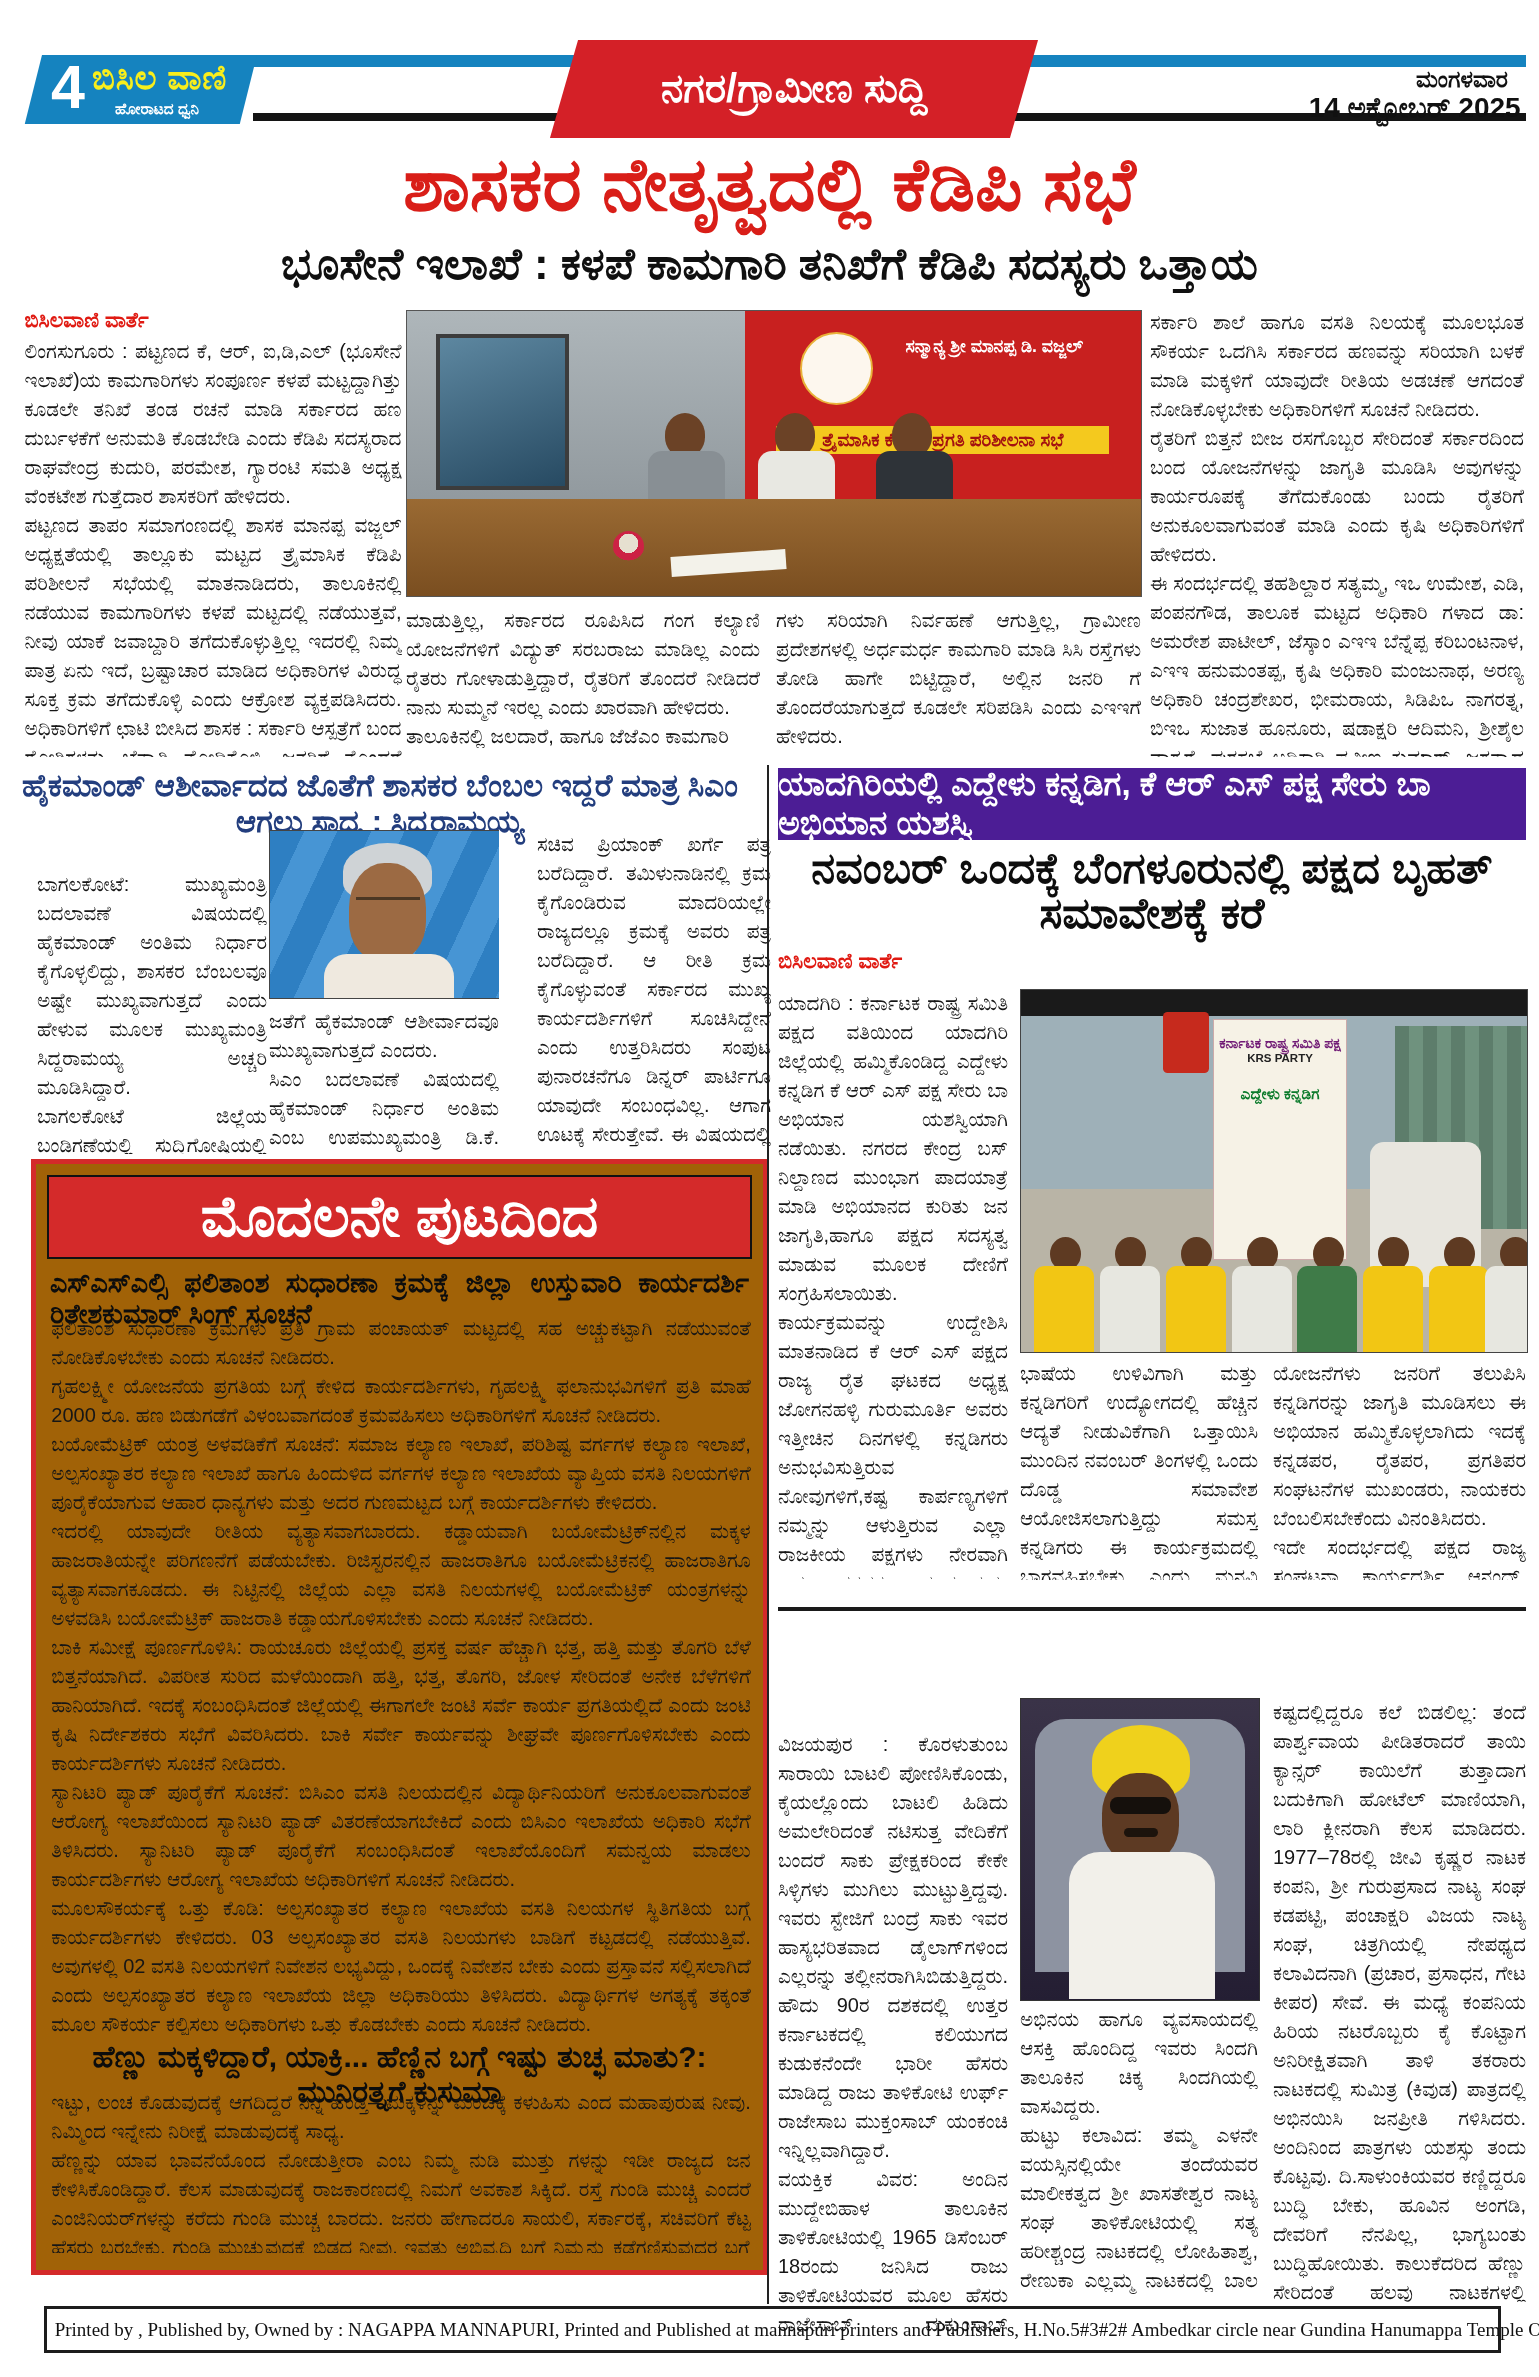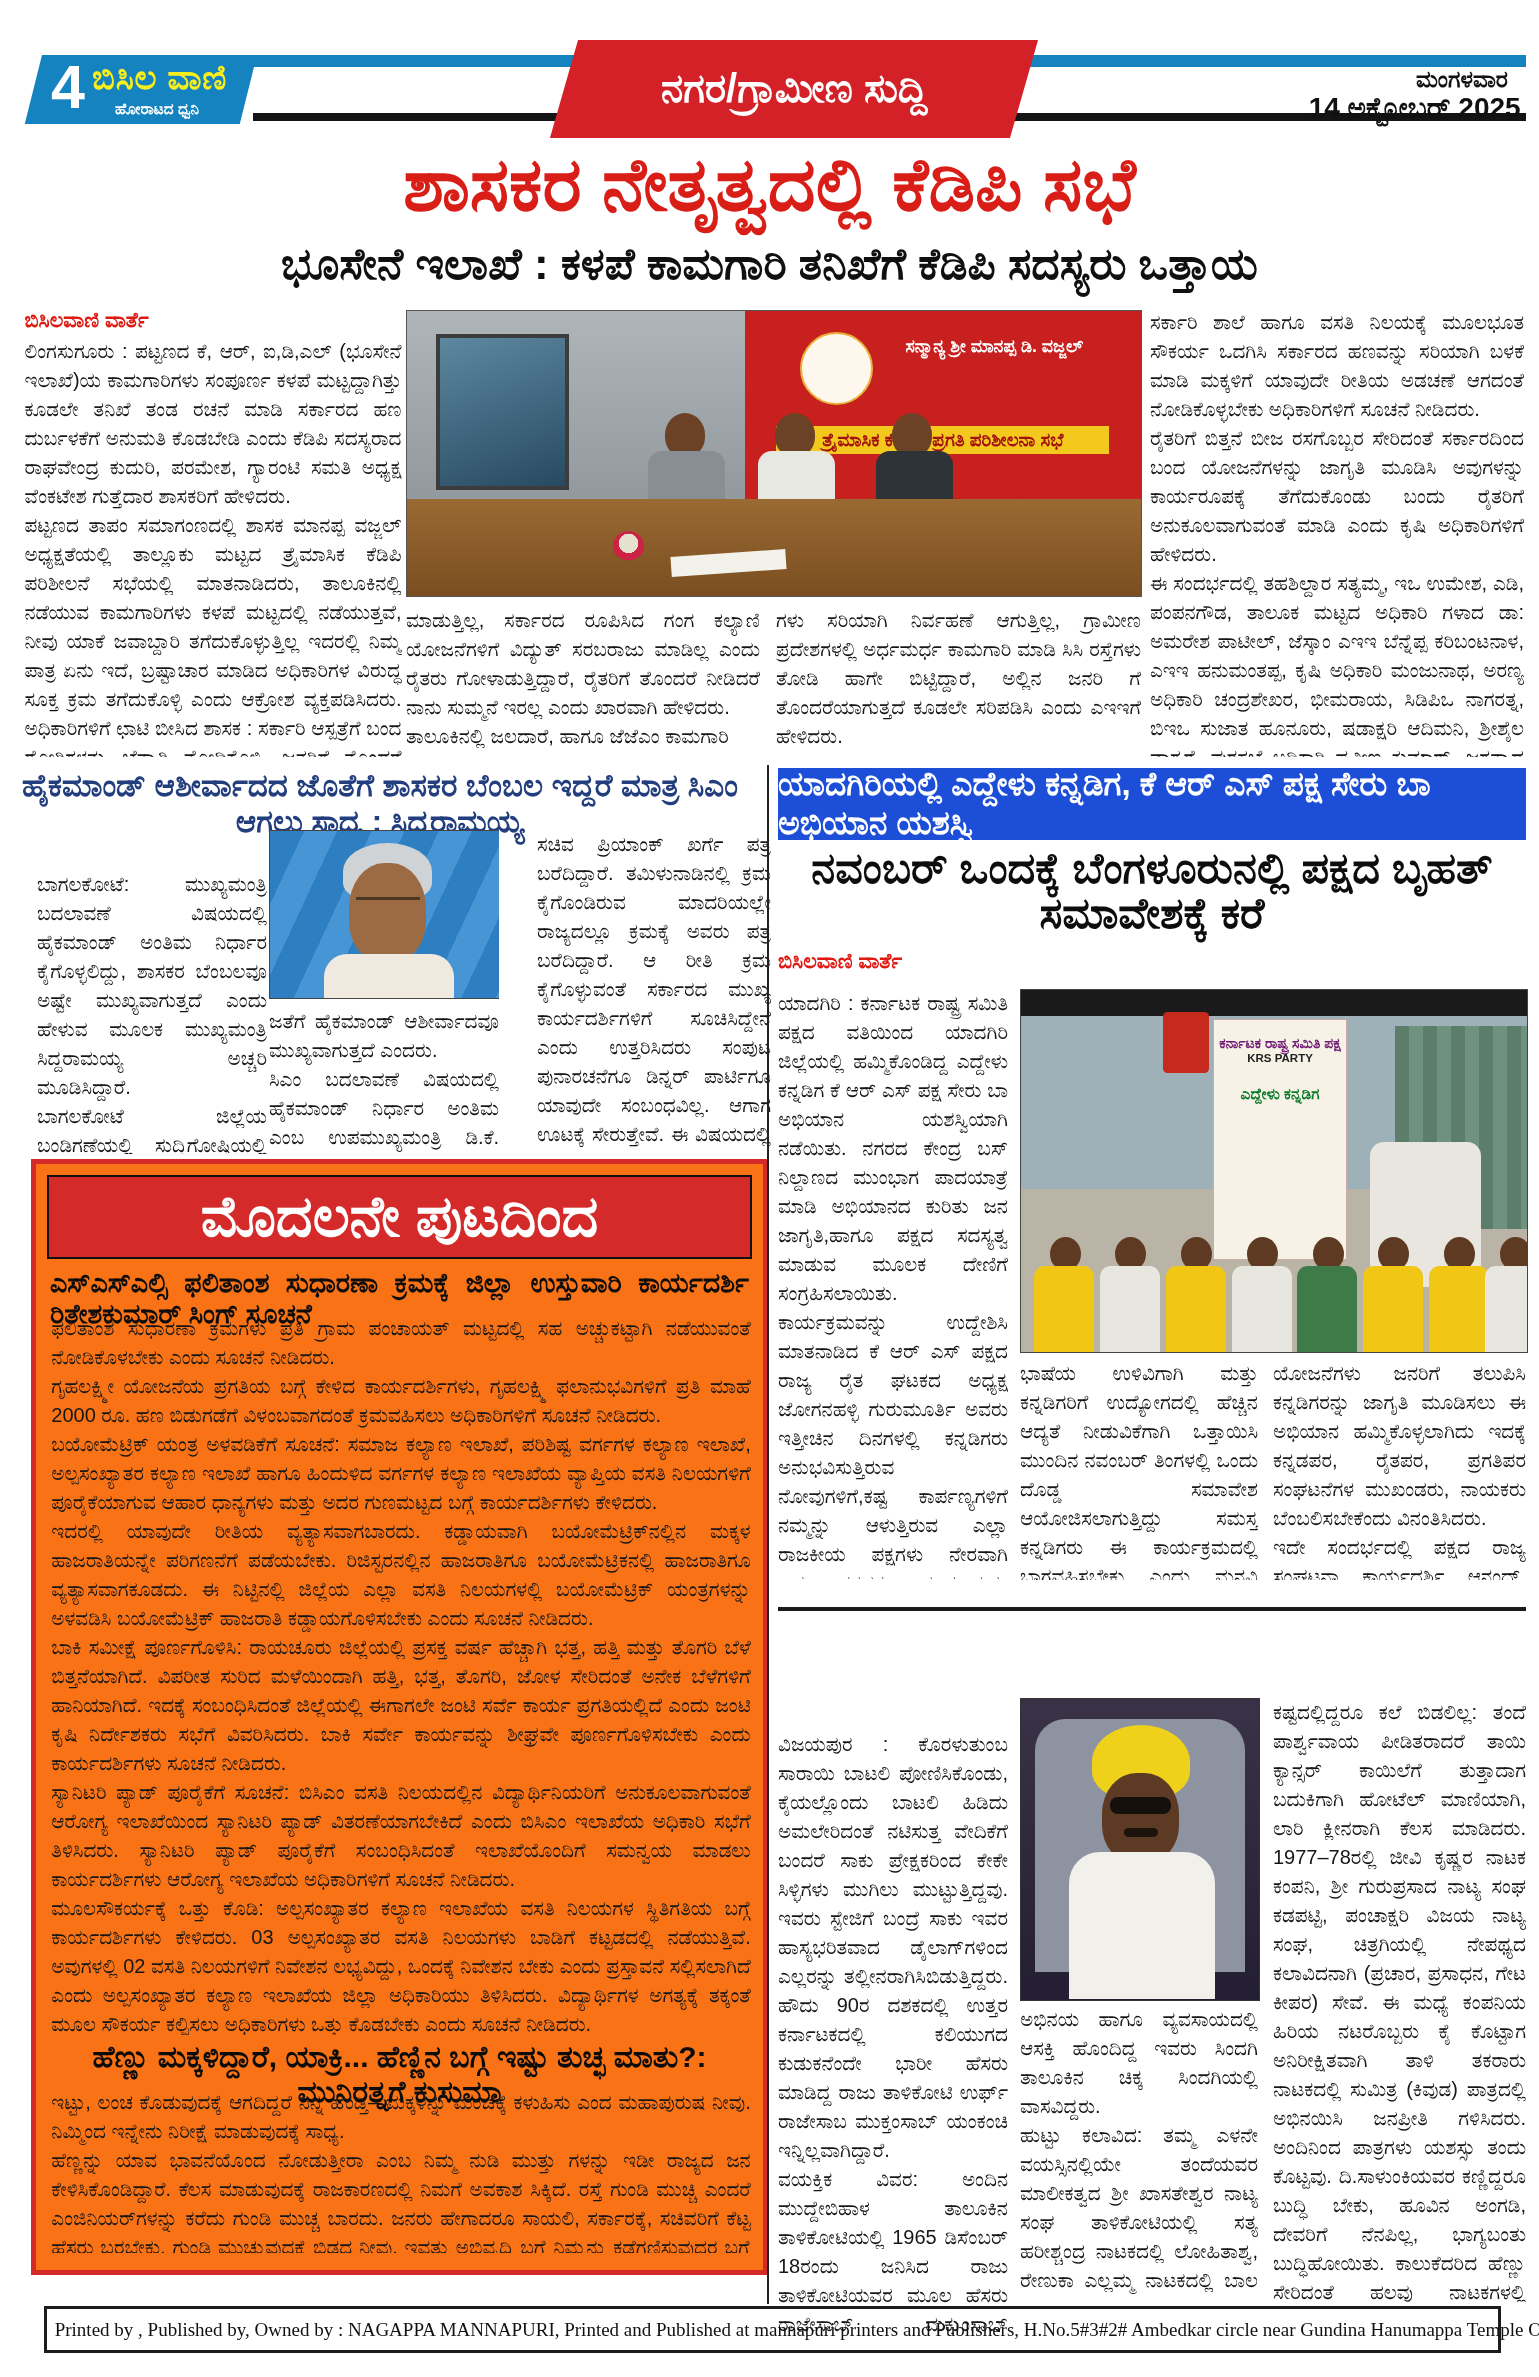--- a/index.html
+++ b/index.html
@@ -55,21 +55,21 @@
   .sid-col1{left:37px;top:870px;width:230px;height:284px;overflow:hidden;}
   .sid-col2{left:269px;top:830px;width:230px;height:326px;overflow:hidden;}
   .sid-photo{width:230px;height:167px;background:
      repeating-linear-gradient(115deg,#2e7fc2 0 31px,#4795d4 31px 61px);border:0.8px solid #444;position:relative;overflow:hidden;}
   .sid-hair{position:absolute;left:73px;top:12.3px;width:89px;height:57px;border-radius:50% 50% 30% 30%;background:#cfd3d6;}
   .sid-face{position:absolute;left:79px;top:32px;width:77px;height:98px;border-radius:46% 46% 40% 40%;background:#9c6a43;}
   .sid-glass{position:absolute;left:86px;top:66px;width:64px;height:12.3px;border-top:3.1px solid #4c3723;}
   .sid-shirt{position:absolute;left:54px;top:123px;width:130px;height:46px;border-radius:23px 23px 0 0;background:#efe9df;}
   .sid-col3{left:537px;top:830px;width:234px;height:326px;overflow:hidden;}
   
-  .krs-banner{left:778px;top:768px;width:748px;height:72px;background:#1d4ed8;display:flex;align-items:center;justify-content:center;}
+  .krs-banner{left:778px;top:768px;width:748px;height:72px;background:#4c1d95;display:flex;align-items:center;justify-content:center;}
   .krs-banner span{color:#fff;font-size:33px;font-weight:bold;}
   .krs-sub{left:778px;top:846px;width:748px;text-align:center;color:#0d0d0d;font-size:43px;font-weight:bold;line-height:1.05;}
   .krs-byline{left:778px;top:949px;}
   .krs-col1{left:778px;top:989px;width:230px;height:590px;overflow:hidden;}
   .krs-photo{left:1020px;top:989px;width:506px;height:362px;background:linear-gradient(#9eb0b8 0 55%,#b9b4a6 55% 100%);border:0.8px solid #444;overflow:hidden;}
   .krs-col2{left:1020px;top:1359px;width:238px;height:221px;overflow:hidden;}
   .krs-col3{left:1273px;top:1359px;width:253px;height:221px;overflow:hidden;}
   .kr-top{position:absolute;left:0;top:0;width:100%;height:26px;background:#1a1a1a;}
   .kr-poster{position:absolute;left:38%;top:8%;width:26%;height:66%;background:#f6f2e6;border:1.5px solid #caa;}
   .kr-poster .t1{color:#701a75;font-weight:bold;font-size:14px;text-align:center;margin-top:15px;}
@@ -78,21 +78,21 @@
   .kr-flag{position:absolute;left:28%;top:6%;width:46px;height:61px;background:#c62a1d;border-radius:4.6px;}
   .kr-green{position:absolute;right:0;top:10%;width:26%;height:56%;background:repeating-linear-gradient(90deg,#5d7d6b 0 14px,#6f927e 14px 28px);}
   .kr-van{position:absolute;right:9%;top:42%;width:22%;height:40%;background:#e8e6df;border-radius:14px 14px 3.1px 3.1px;}
   .kr-people{position:absolute;left:0;bottom:0;width:100%;height:46%;}
   .kr-man{position:absolute;bottom:0;width:66px;height:115px;}
   .kr-man .h{position:absolute;left:18.4px;top:0;width:31px;height:34px;border-radius:50%;background:#5e3a22;}
   .kr-man .b{position:absolute;left:3.1px;top:29px;width:60px;height:86px;border-radius:10.7px 10.7px 0 0;background:#f2c614;}
   .kr-man.alt .b{background:#e7e7e0;}
   .kr-man.grn .b{background:#3f7b48;}
   
-  .fp-box{left:31px;top:1159px;width:727px;height:1106px;border:5.4px solid #d42a2a;background:#f97316;}
+  .fp-box{left:31px;top:1159px;width:727px;height:1106px;border:5.4px solid #d42a2a;background:#a16207;}
   .fp-banner{position:absolute;left:10.7px;top:10.7px;right:10.7px;height:80px;background:#d42a2a;border:2.3px solid #111;
              display:flex;align-items:center;justify-content:center;}
   .fp-banner span{color:#fff;font-size:57px;font-weight:bold;}
   .fp-sub{position:absolute;left:14px;top:104px;right:14px;font-size:27px;font-weight:bold;color:#0d0d0d;text-align:justify;}
   .fp-body{position:absolute;left:15.3px;top:150px;right:12.3px;height:721px;overflow:hidden;}
   .fp-kusuma-h{position:absolute;left:7.7px;top:876px;right:7.7px;text-align:center;font-size:30px;font-weight:bold;color:#0c0c0c;}
   .fp-kusuma-b{position:absolute;left:15.3px;top:924px;right:12.3px;height:165px;overflow:hidden;}
   
   .vline{left:767px;top:765px;width:2.3px;height:1539px;background:#222;}
   .raju-rule{left:778px;top:1607px;width:748px;height:3.8px;background:#1a1a1a;}

